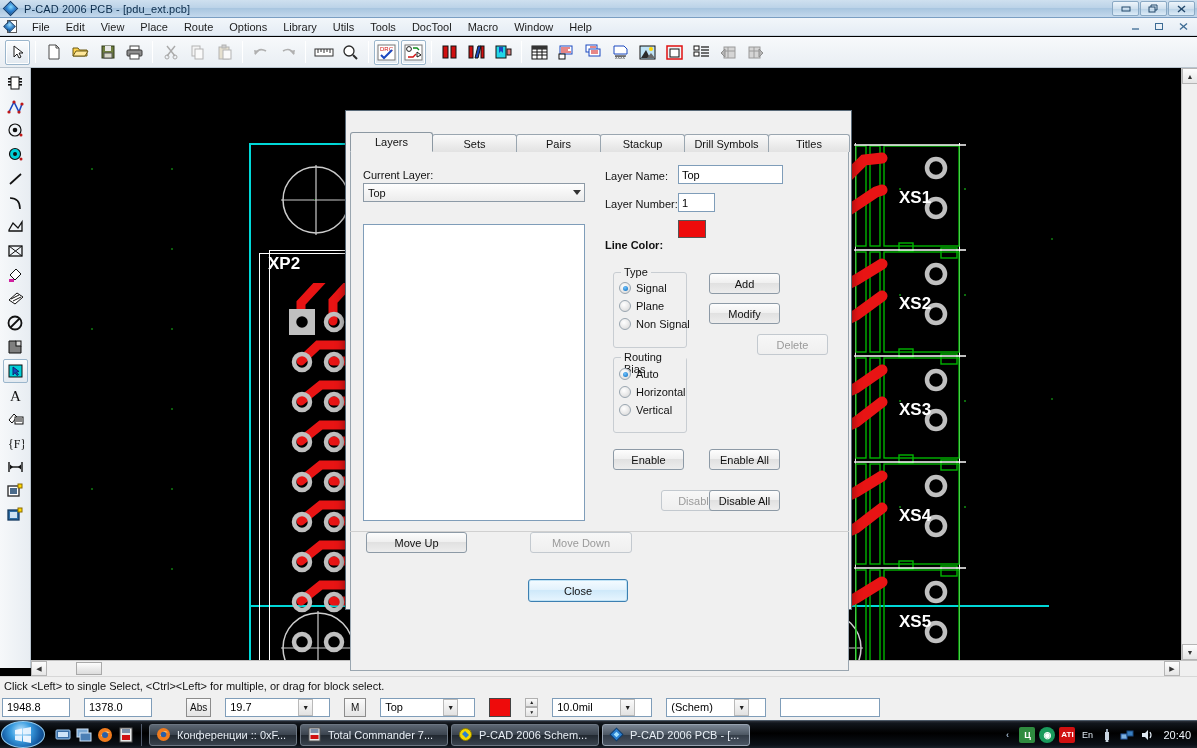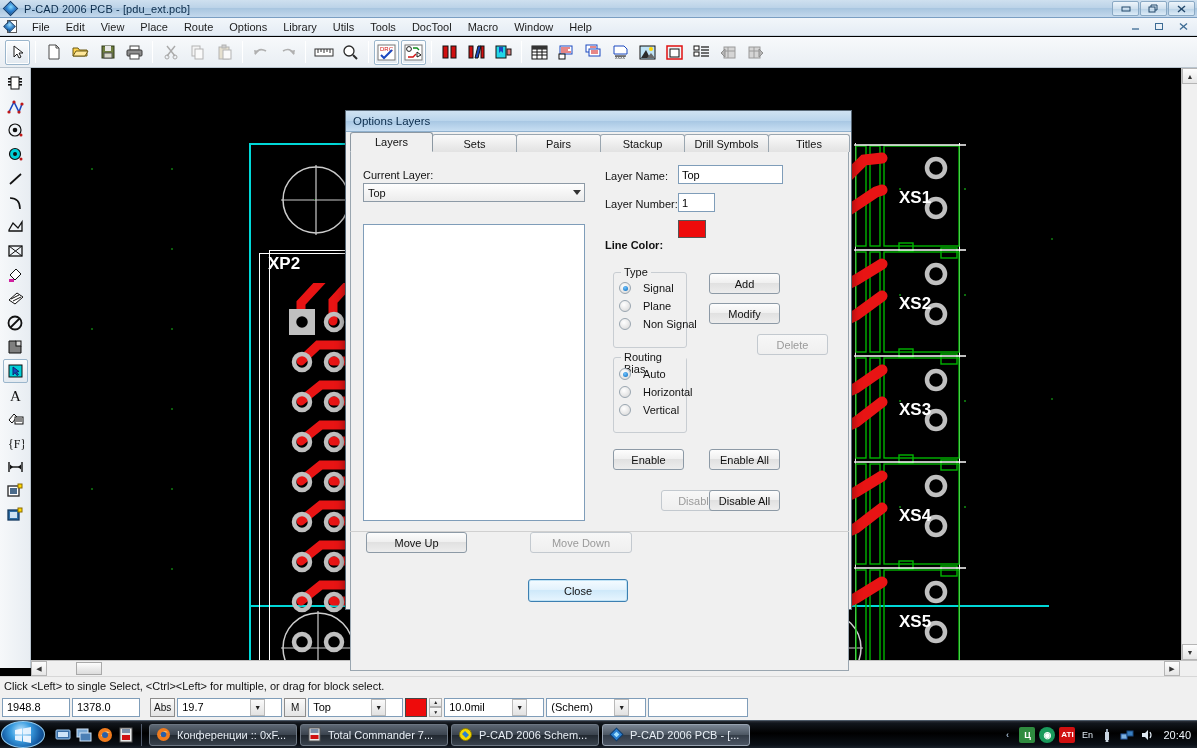--- a/index.html
+++ b/index.html
@@ -105,21 +105,21 @@
       background:linear-gradient(to bottom,#fdfdfd,#dcdcdc); border:1px solid #a9a9a9;}
 
   
   .statusbar {
     position:absolute; left:0; top:676px; width:1197px; height:18px;
     background:#f0f0f0; border-top:1px solid #d7d7d7;
     display:flex; align-items:center; padding-left:4px; font-size:11px; color:#111;
   }
   .coordbar {
     position:absolute; left:0; top:694px; width:1197px; height:26px;
-    background:#f0f0f0; display:flex; align-items:center; padding:0 2px; gap:2px;
+    background:#f0f0f0; display:flex; align-items:center; padding:0 2px; gap:14px;
   }
   .fld {
     height:19px; background:#fff; border:1px solid #7f9db9; display:flex; align-items:center;
     padding:0 4px; font-size:11px; color:#000;
   }
   .btn-sq {
     height:19px; min-width:22px; background:linear-gradient(to bottom,#fbfbfb,#e4e4e4);
     border:1px solid #8c8c8c; display:flex; align-items:center; justify-content:center;
     font-size:10px; color:#111; padding:0 3px;
   }
@@ -205,21 +205,21 @@
   .listbox {
     position:absolute; background:#fff; border:1px solid #7f9db9;
   }
   .swatch { position:absolute; border:1px solid #555; }
   .group {
     position:absolute; border:1px solid #c8cdd2; border-radius:3px;
   }
   .group > .gt {
     position:absolute; top:-7px; left:7px; background:#f0f0f0; padding:0 3px; font-size:11px; color:#111;
   }
-  .radio { position:absolute; display:flex; align-items:center; gap:12px; font-size:11px; color:#111; }
+  .radio { position:absolute; display:flex; align-items:center; gap:5px; font-size:11px; color:#111; }
   .rdot {
     width:12px; height:12px; border-radius:50%;
     background: radial-gradient(circle at 40% 35%, #ffffff, #e6e6e6 60%, #cfcfcf 100%);
     border:1px solid #9aa6b0; display:flex; align-items:center; justify-content:center;
   }
   .rdot.on::after{ content:''; width:5px;height:5px;border-radius:50%;
      background: radial-gradient(circle at 40% 35%, #6fc3ff, #0a68b8); }
   .pbtn {
     position:absolute; height:21px; border:1px solid #8d9aa6; border-radius:3px;
     background: linear-gradient(to bottom,#fdfdfd 0%,#f0f0f0 45%,#e1e1e1 50%,#ededed 100%);
@@ -914,23 +914,20 @@
       <span class="arrow">▼</span>
     </div>
     <div class="combo" style="width:100px;">
       <span>(Schem)</span>
       <span class="arrow">▼</span>
     </div>
     <div class="fld" style="width:100px;"></div>
   </div>
 
   <div class="dialog">
-    <div class="dlg-title">
-      <span>Options Layers</span>
-    </div>
 
     <div class="tabs">
       <div class="tab active" style="width:83px;">
           <span>Layers</span>
         </div>
       <div class="tab" style="width:85px;">
           <span>Sets</span>
         </div>
       <div class="tab" style="width:85px;">
           <span>Pairs</span>

